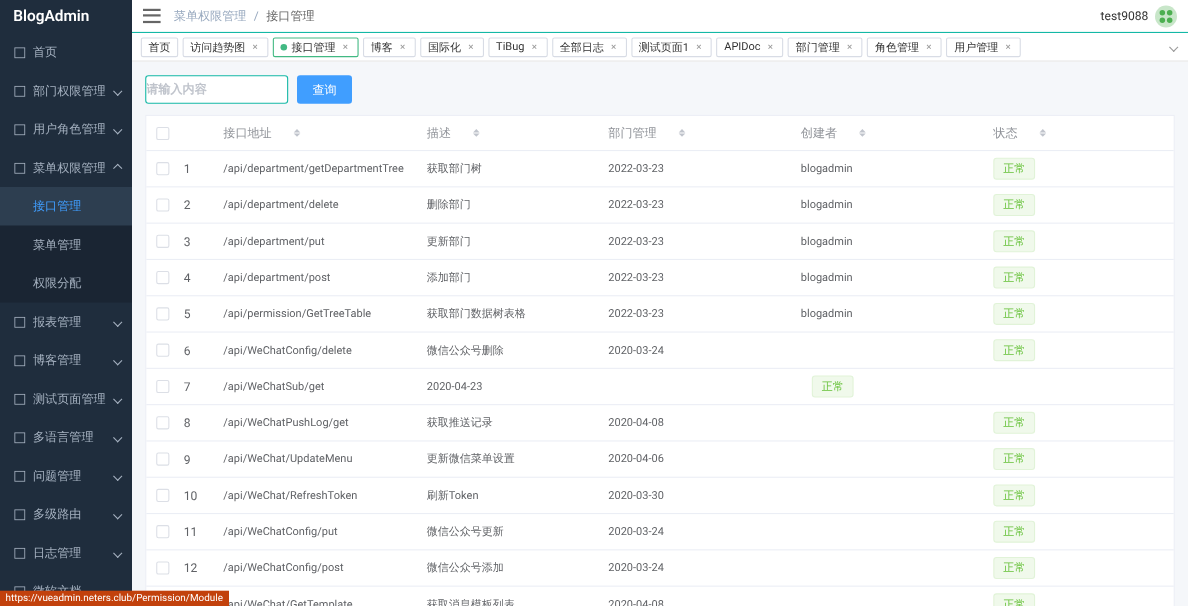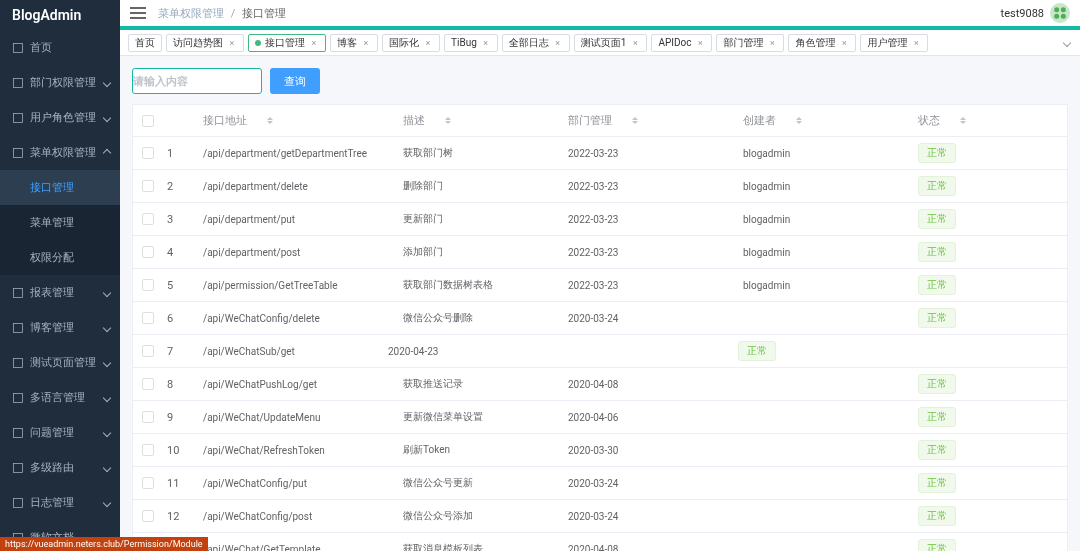--- a/index.html
+++ b/index.html
@@ -16,21 +16,21 @@
     .menu-item.has-children.expanded::after { transform: rotate(-135deg); }
     .menu-item .icon { width: 12px; height: 12px; margin-right: 6px; display: inline-flex; align-items: center; justify-content: center; }
     .submenu { background: #1a2533; }
     .submenu .menu-item { padding-left: 30px; font-size: 11px; }
     .submenu .menu-item.active { background: #2d3e50; color: #409eff; }
     
     
     .main { flex: 1; display: flex; flex-direction: column; min-width: 0; }
     
     
-    .topbar { height: 30px; background: #fff; border-bottom: 4px solid #14b8a6; display: flex; align-items: center; padding: 0 10px; }
+    .topbar { height: 30px; background: #fff; border-bottom: 1px solid #14b8a6; display: flex; align-items: center; padding: 0 10px; }
     .hamburger { width: 16px; height: 16px; cursor: pointer; margin-right: 12px; display: flex; flex-direction: column; justify-content: space-around; }
     .hamburger span { height: 2px; background: #666; }
     .breadcrumb { flex: 1; color: #97a8be; font-size: 11px; }
     .breadcrumb .sep { margin: 0 4px; }
     .breadcrumb .current { color: #666; }
     .user-info { display: flex; align-items: center; gap: 6px; cursor: pointer; }
     .avatar { width: 20px; height: 20px; border-radius: 50%; background: #c8e6c9; display: flex; align-items: center; justify-content: center; font-size: 8px; }
     .username { font-size: 11px; color: #333; }
     
     
@@ -49,21 +49,21 @@
     .search-input::placeholder { color: #c0c4cc; }
     .btn-primary { height: 26px; padding: 0 14px; background: #409eff; color: #fff; border: none; border-radius: 3px; font-size: 11px; cursor: pointer; }
     
     
     .table { width: 100%; background: #fff; border: 1px solid #ebeef5; }
     .table-header { display: flex; border-bottom: 1px solid #ebeef5; }
     .table-row { display: flex; border-bottom: 1px solid #ebeef5; min-height: 28px; align-items: center; }
     .col-check { width: 30px; display: flex; align-items: center; justify-content: center; padding: 6px 0; }
     .col-seq { width: 34px; padding: 6px 4px; color: #606266; font-size: 11px; }
     .col-url { width: 185px; padding: 6px 6px; color: #606266; font-size: 10px; word-break: break-all; }
-    .col-desc { width: 165px; padding: 6px 6px; color: #606266; font-size: 10px; margin-left: 15px; }
+    .col-desc { width: 165px; padding: 6px 6px; color: #606266; font-size: 10px; }
     .col-date { width: 175px; padding: 6px 6px; color: #606266; font-size: 10px; }
     .col-creator { width: 175px; padding: 6px 6px; color: #606266; font-size: 10px; }
     .col-status { flex: 1; padding: 6px 6px; }
     .th { font-size: 11px; color: #909399; font-weight: 500; padding: 8px 6px; display: flex; align-items: center; gap: 20px; }
     .sort-icon { display: inline-flex; flex-direction: column; gap: 1px; }
     .sort-icon::before { content: ''; border-left: 3px solid transparent; border-right: 3px solid transparent; border-bottom: 3px solid #c0c4cc; }
     .sort-icon::after { content: ''; border-left: 3px solid transparent; border-right: 3px solid transparent; border-top: 3px solid #c0c4cc; }
     .checkbox { width: 12px; height: 12px; border: 1px solid #dcdfe6; border-radius: 2px; }
     .status-badge { display: inline-block; padding: 2px 8px; background: #f0f9eb; color: #67c23a; border: 1px solid #e1f3d8; border-radius: 3px; font-size: 10px; }
     

